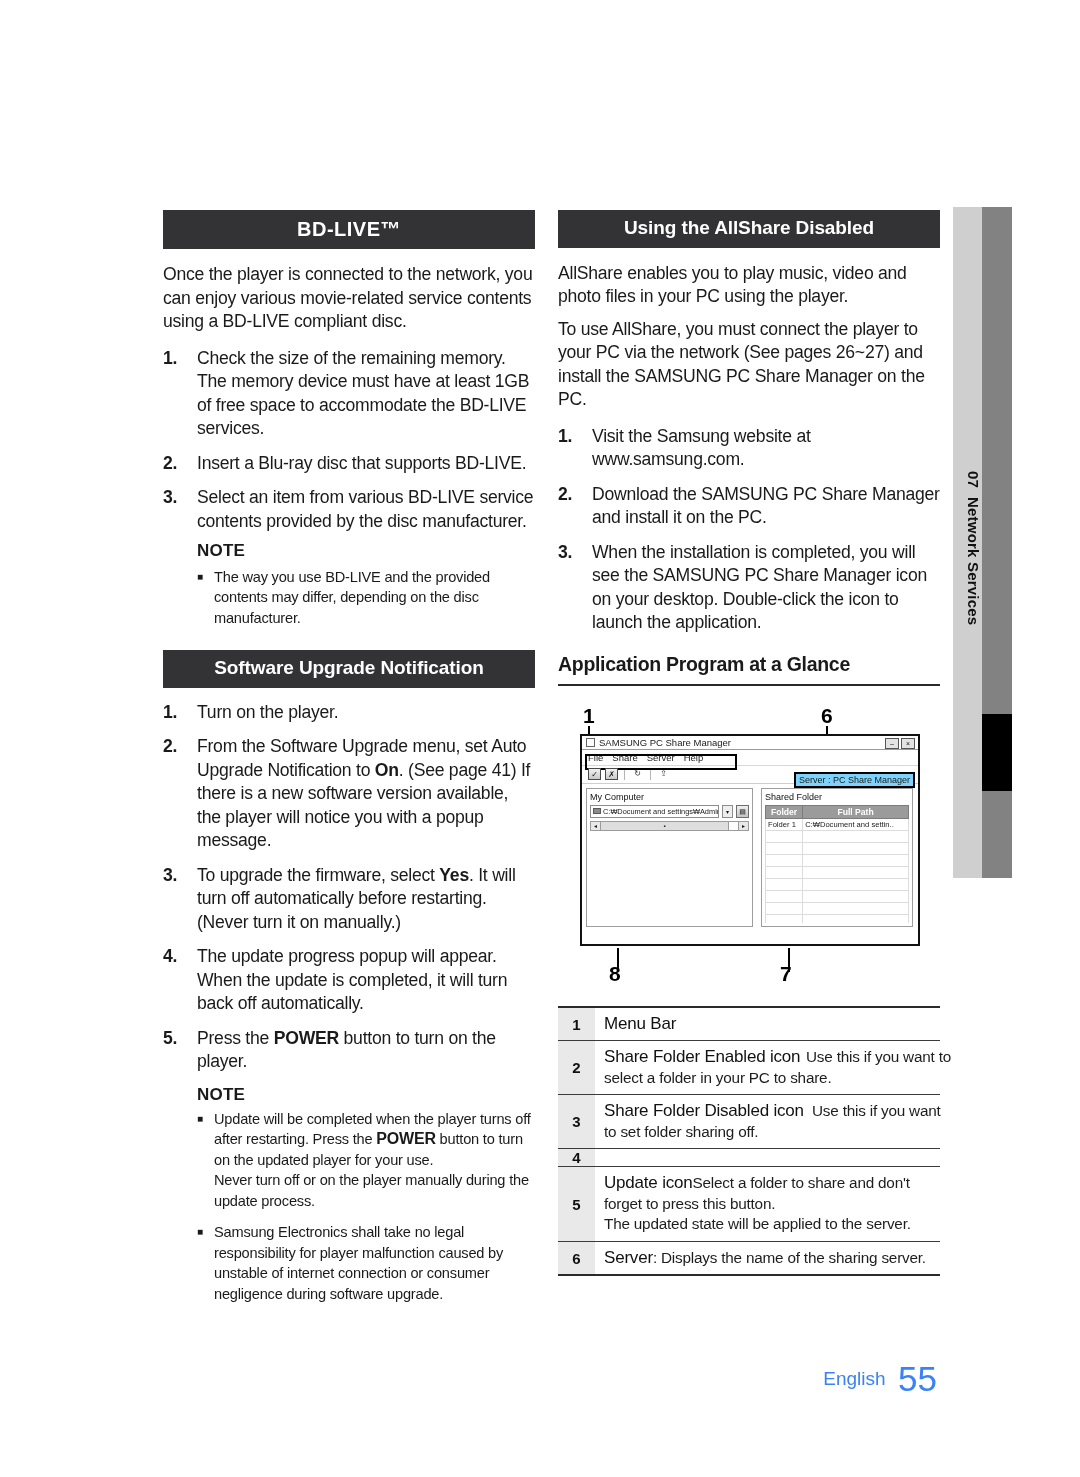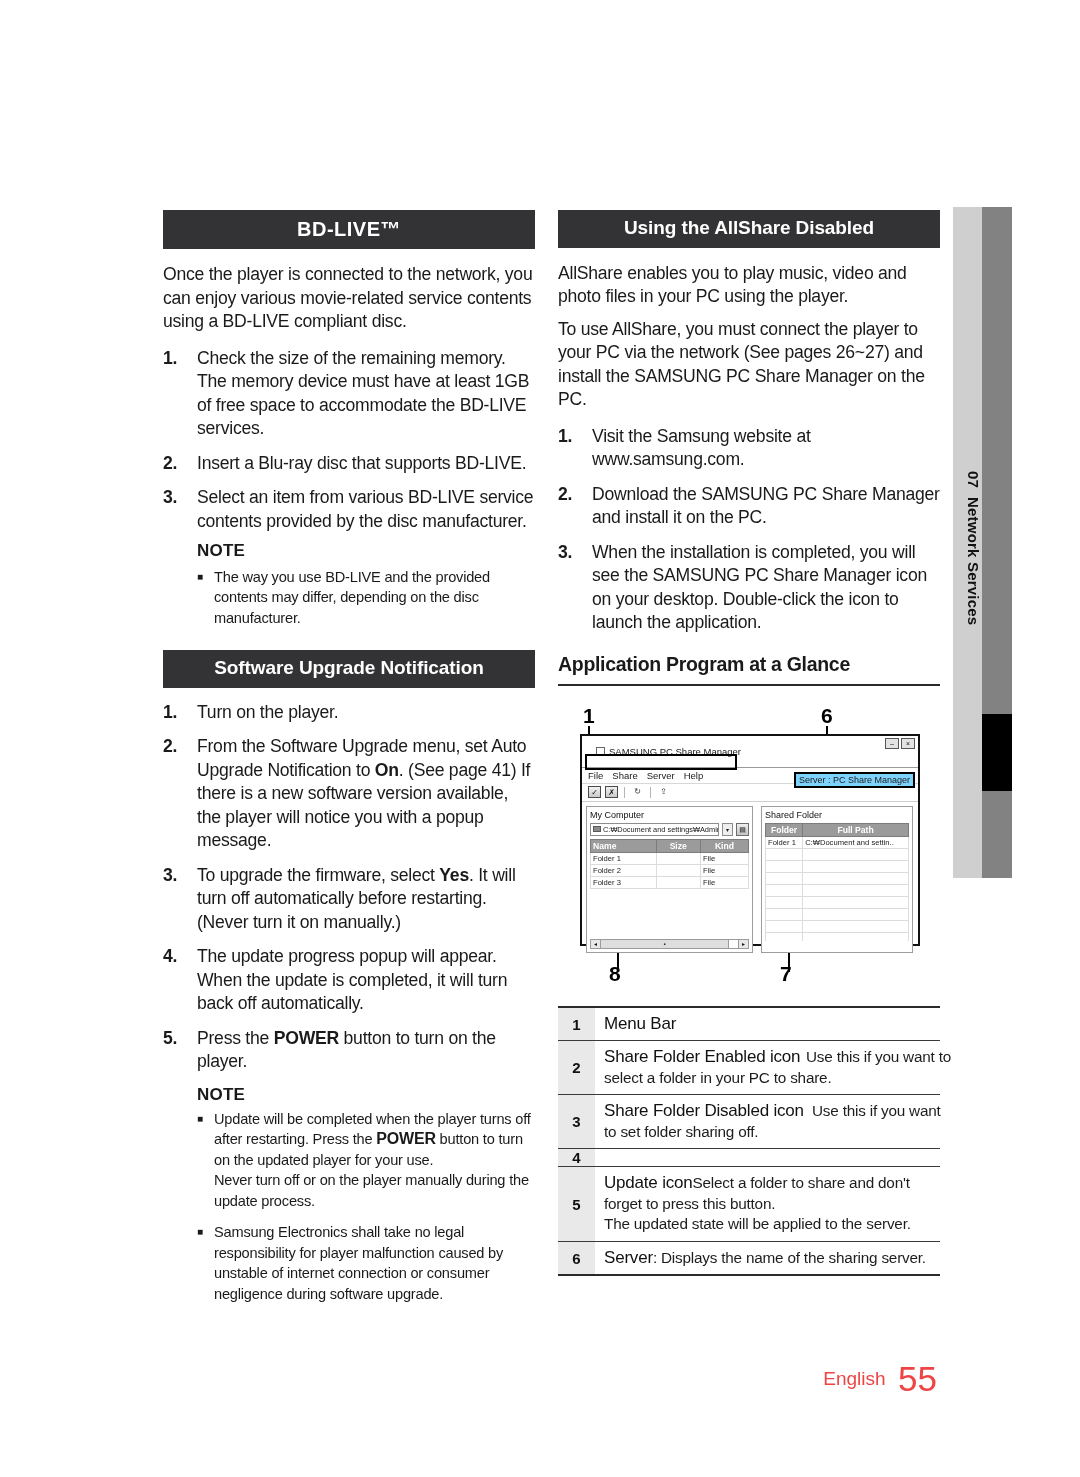--- a/index.html
+++ b/index.html
@@ -130,25 +130,25 @@
   .win {
     position: absolute;
     left: 22px;
     top: 30px;
     width: 340px;
     height: 212px;
     border: 2px solid #111;
     background: #ffffff;
   }
   .win-title {
-    height: 32px;
+    height: 14px;
     border-bottom: 1px solid #9a9a9a;
     display: flex;
     align-items: center;
-    padding-left: 14px;
+    padding-left: 4px;
     font-size: 9.5px;
     position: relative;
   }
   .win-title .appicon {
     width: 9px; height: 9px;
     border: 1px solid #666;
     background: #fff;
     margin-right: 4px;
     flex: 0 0 9px;
   }
@@ -413,21 +413,21 @@
   }
   .edge-text .chap { margin-bottom: 9px; }
 
   
   .footer {
     position: absolute;
     left: 0; right: 0;
     bottom: 78px;
     text-align: right;
     padding-right: 143px;
-    color: #ef4444;
+    color: #3b82f6;
   }
   .footer .lang { font-size: 19px; vertical-align: 6px; }
   .footer .pno  { font-size: 35px; margin-left: 8px; }
 </style>
 </head>
 <body>
 
 <div id="page">
 
   <div class="col col-left">
@@ -584,46 +584,20 @@
           <div class="pane pane-left">
             <div class="pane-label">My Computer</div>
             <div class="pathrow">
               <div class="pathbox">
                 <span class="folder-glyph"></span>
                 <span>C:₩Document and settings₩Admin</span>
               </div>
               <div class="dropbtn">▾</div>
               <div class="refreshbtn">▤</div>
             </div>
-            <div class="fl-wrap">
-              <table class="filelist">
-                <tbody>
-                    <tr>
-                  <th>Name</th>
-                  <th class="c">Size</th>
-                  <th class="c">Kind</th>
-                </tr>
-                <tr>
-                  <td>Folder 1</td>
-                  <td></td>
-                  <td class="r">File</td>
-                </tr>
-                <tr>
-                  <td>Folder 2</td>
-                  <td></td>
-                  <td class="r">File</td>
-                </tr>
-                <tr>
-                  <td>Folder 3</td>
-                  <td></td>
-                  <td class="r">File</td>
-                </tr>
-              </tbody>
-                </table>
-            </div>
             <div class="scroll-h">
               <div class="arr">◂</div>
               <div class="thumb">▪</div>
               <div class="track"></div>
               <div class="arr right">▸</div>
             </div>
           </div>
 
           <div class="pane pane-right">
             <div class="pane-label">Shared Folder</div>

